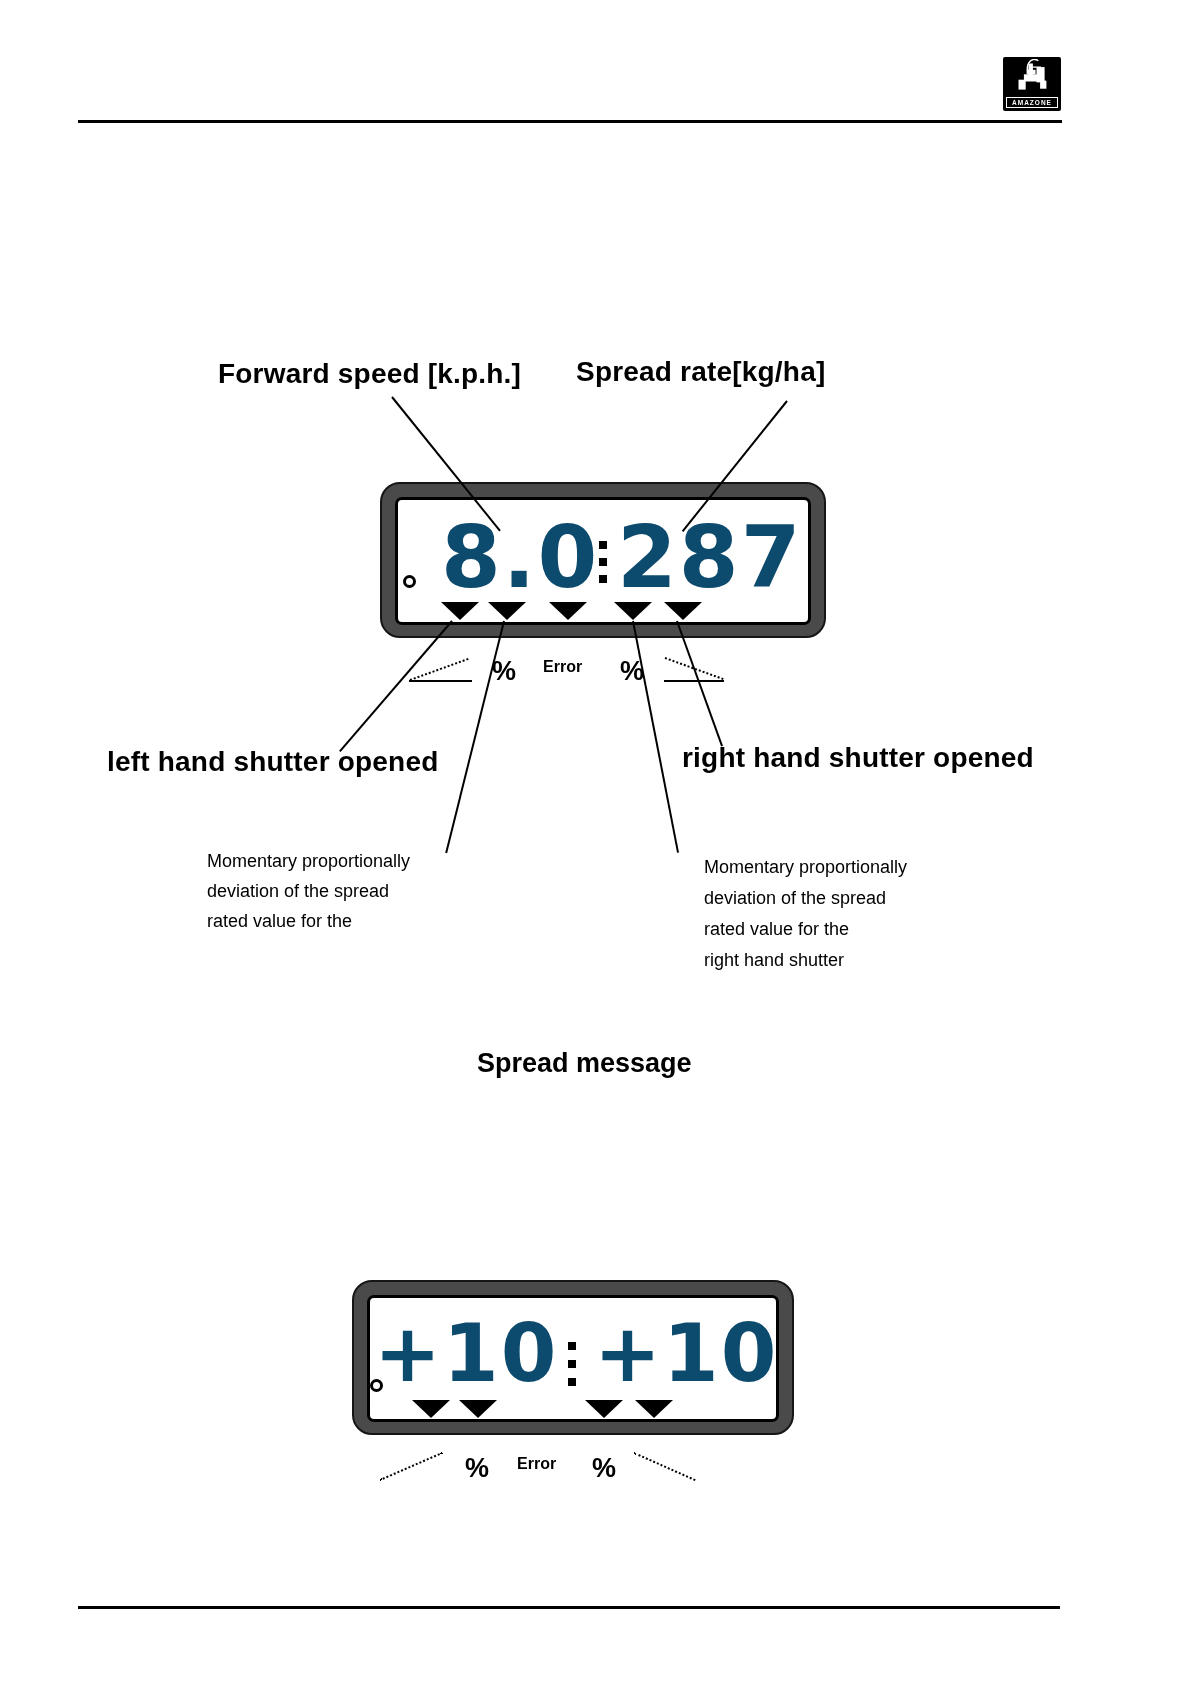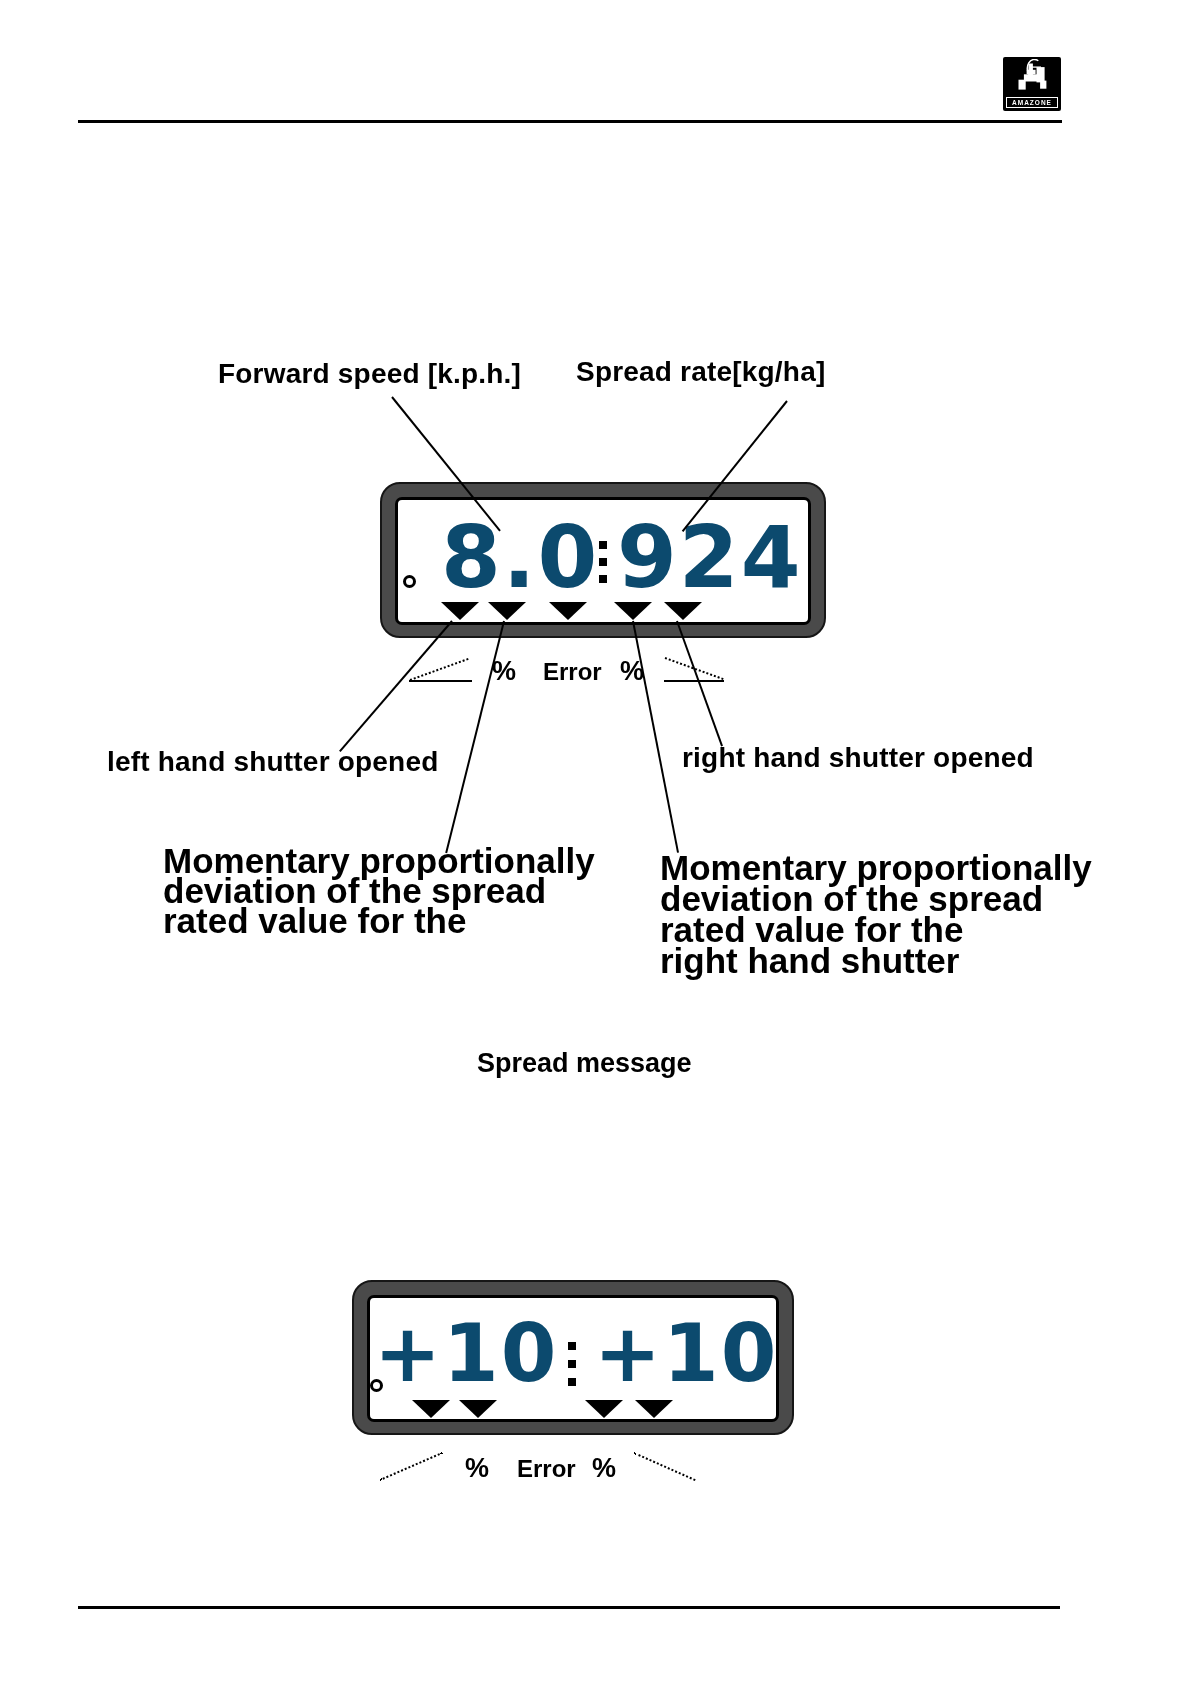--- a/index.html
+++ b/index.html
@@ -10,22 +10,22 @@
   .rule{position:absolute;background:#000;}
   
   .logo{position:absolute;left:1003px;top:57px;width:58px;height:54px;background:#000;border-radius:2px;}
   .logo svg{position:absolute;left:6px;top:2px;width:46px;height:36px;}
   .logo .brand{
     position:absolute;left:3px;right:3px;bottom:3px;border:1px solid #fff;color:#fff;
     font-size:6.5px;font-weight:bold;letter-spacing:1px;text-align:center;line-height:9px;height:9px;
   }
   
   .lbl{position:absolute;font-weight:bold;font-size:28px;white-space:nowrap;letter-spacing:0.2px;}
-  .para{position:absolute;font-weight:bold;font-size:35px;line-height:30px;white-space:nowrap;}
-  .pct{position:absolute;font-weight:bold;font-size:24px;white-space:nowrap;}
+  .para{position:absolute;font-weight:normal;font-size:18px;line-height:30px;white-space:nowrap;margin-left:44px;}
+  .pct{position:absolute;font-weight:bold;font-size:16px;white-space:nowrap;}
   .heading{position:absolute;font-weight:bold;font-size:27px;white-space:nowrap;}
   
   .lcd{position:absolute;background:#4a4a4a;border:2px solid #161616;border-radius:20px;}
   .screen{position:absolute;left:13px;top:13px;right:13px;bottom:11px;background:#fff;border:3px solid #000;border-radius:7px;}
   .digits{position:absolute;font-family:"DejaVu Sans",sans-serif;font-weight:bold;color:#0c4a6e;white-space:nowrap;}
   .led{position:absolute;width:13px;height:13px;border:3px solid #000;border-radius:50%;background:#fff;box-sizing:border-box;}
   .dot{position:absolute;width:8px;height:8px;background:#000;}
   .tri{position:absolute;width:0;height:0;border-left:19px solid transparent;border-right:19px solid transparent;border-top:18px solid #000;}
   
   .ln{position:absolute;height:2px;background:#000;transform-origin:0 50%;z-index:6;}
@@ -63,21 +63,21 @@
   <div class="lcd" style="left:380px;top:482px;width:442px;height:152px;">
     <div class="screen"></div>
   </div>
   <div class="led" style="left:403px;top:575px;"></div>
   <div class="digits" style="left:441px;top:514px;font-size:86px;line-height:86px;letter-spacing:2px;">8.0</div>
   <div>
     <div class="dot" style="left:599px;top:541px;"></div>
     <div class="dot" style="left:599px;top:558px;"></div>
     <div class="dot" style="left:599px;top:575px;"></div>
   </div>
-  <div class="digits" style="left:617px;top:514px;font-size:86px;line-height:86px;letter-spacing:2px;">924</div>
+  <div class="digits" style="left:617px;top:514px;font-size:86px;line-height:86px;letter-spacing:2px;">287</div>
 
   <div class="tri" style="left:441px;top:602px;"></div>
   <div class="tri" style="left:488px;top:602px;"></div>
   <div class="tri" style="left:549px;top:602px;"></div>
   <div class="tri" style="left:614px;top:602px;"></div>
   <div class="tri" style="left:664px;top:602px;"></div>
 
   <div class="ln" style="left:452px;top:620px;width:172px;transform:rotate(130.7deg);"></div>
   <div class="ln" style="left:504px;top:620px;width:239px;transform:rotate(104.0deg);"></div>
   <div class="ln" style="left:633px;top:620px;width:236px;transform:rotate(79.0deg);"></div>

